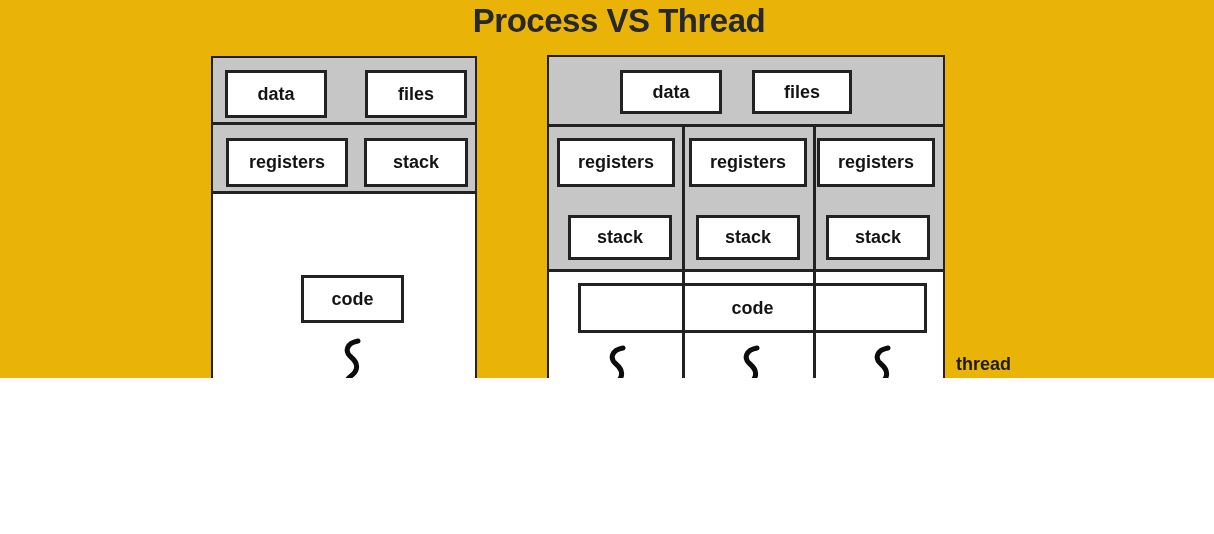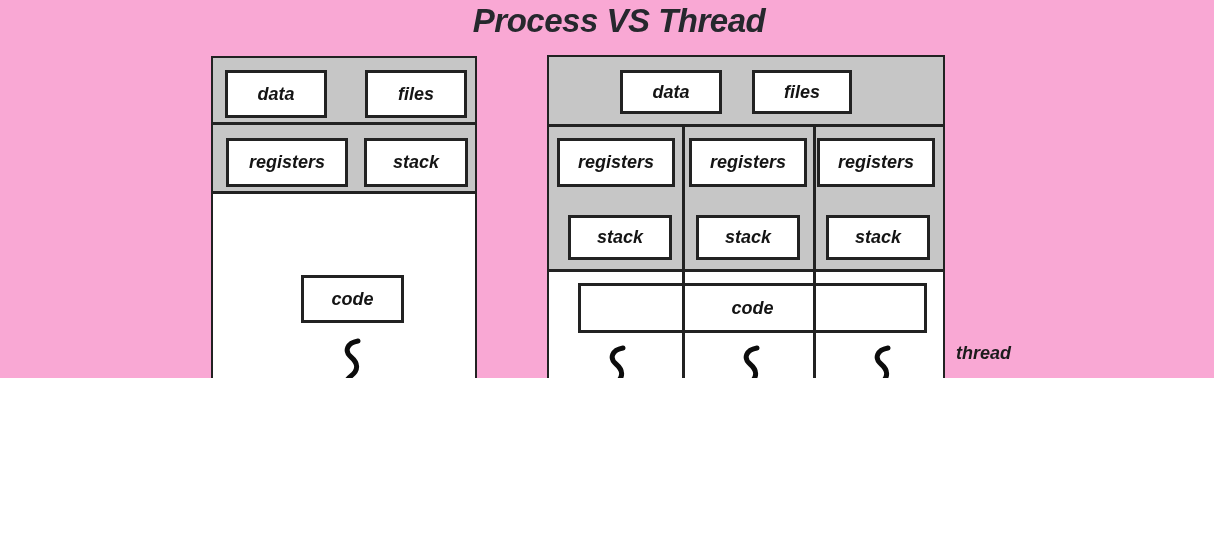--- a/index.html
+++ b/index.html
@@ -5,23 +5,22 @@
   html, body {
     margin: 0;
     padding: 0;
     background: #ffffff;
     font-family: "Liberation Sans", sans-serif;
   }
   .canvas {
     position: relative;
     width: 1214px;
     height: 378px;
-    background: #f9a8d4;
+    background: #eab308;
     overflow: hidden;
-    font-style: italic;
   }
   .title {
     position: absolute;
     top: 2px;
     left: 12px;
     width: 1214px;
     margin: 0;
     text-align: center;
     font-size: 33px;
     font-weight: bold;
@@ -68,21 +67,21 @@
     z-index: 2;
   }
   .arrow-svg {
     position: absolute;
     left: 897px;
     top: 377px;
   }
   .thread-label {
     position: absolute;
     left: 956px;
-    top: 343px;
+    top: 354px;
     font-size: 18px;
     font-weight: bold;
     color: #1c1c1c;
     z-index: 4;
   }
 </style>
 </head>
 <body>
 
 <div class="canvas">

